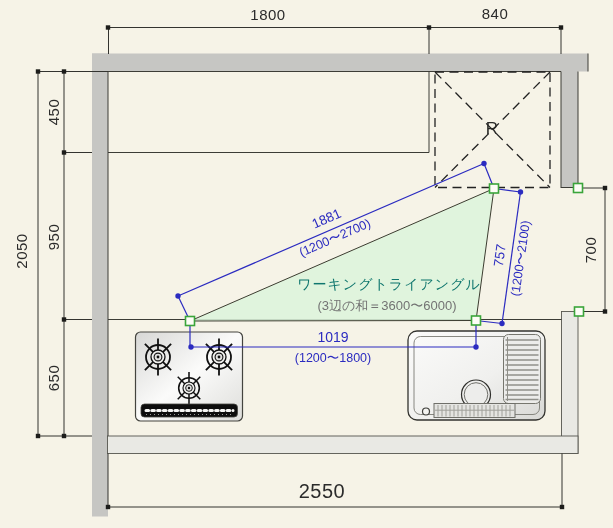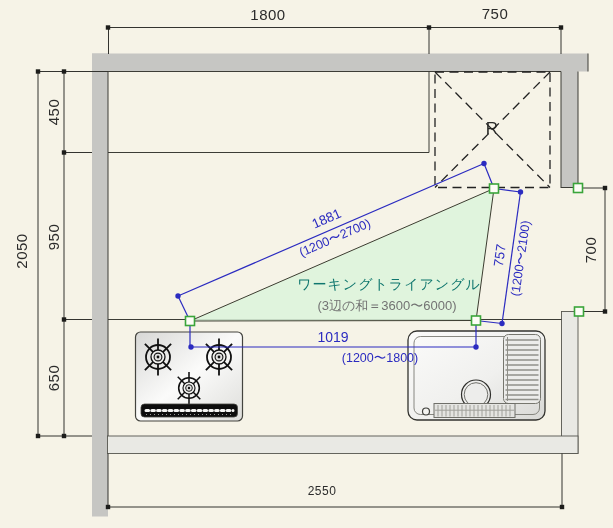--- a/index.html
+++ b/index.html
@@ -2,21 +2,21 @@
 <html><head>
 <meta charset="utf-8">
 <style>
   html,body{margin:0;padding:0;}
   body{background:#f6f3e7;font-family:"Liberation Sans","DejaVu Sans",sans-serif;}
   #plan{position:relative;width:613px;height:528px;background:#f6f3e7;overflow:hidden;}
   #plan svg{position:absolute;left:0;top:0;z-index:1;}
   .lbl{position:absolute;z-index:2;white-space:nowrap;color:#2b2b2b;
        font-family:"Liberation Sans","DejaVu Sans",sans-serif;line-height:1;}
   .dimtxt{font-size:15px;letter-spacing:0.5px;}
-  .big{font-size:12px;}
+  .big{font-size:20px;}
   .vert{transform-origin:center center;}
   .blue{color:#2b2bc0;}
   .title{color:#0f766e;font-size:14px;letter-spacing:1px;}
   .subtitle{color:#737373;font-size:13px;}
   .rlabel{font-size:17px;color:#2a2a28;}
 </style>
 </head>
 <body>
 
 <div id="plan">
@@ -194,35 +194,35 @@
   <g fill="#fdfdf6" stroke="#3aa53a" stroke-width="1.6">
     <rect x="185.5" y="316.5" width="9" height="9"></rect>
     <rect x="489.5" y="184" width="9" height="9"></rect>
     <rect x="471.5" y="316" width="9" height="9"></rect>
     <rect x="573.5" y="183.5" width="9" height="9"></rect>
     <rect x="574.5" y="307" width="9" height="9"></rect>
   </g>
 </svg>
 
 <div class="lbl dimtxt" style="left:268px;top:14px;transform:translate(-50%,-50%);">1800</div>
-<div class="lbl dimtxt" style="left:495px;top:13px;transform:translate(-50%,-50%);">750</div>
+<div class="lbl dimtxt" style="left:495px;top:13px;transform:translate(-50%,-50%);">840</div>
 <div class="lbl dimtxt vert" style="left:21px;top:251px;transform:translate(-50%,-50%) rotate(-90deg);">2050</div>
 <div class="lbl dimtxt vert" style="left:53px;top:112px;transform:translate(-50%,-50%) rotate(-90deg);">450</div>
 <div class="lbl dimtxt vert" style="left:53px;top:237px;transform:translate(-50%,-50%) rotate(-90deg);">950</div>
 <div class="lbl dimtxt vert" style="left:53px;top:378px;transform:translate(-50%,-50%) rotate(-90deg);">650</div>
 <div class="lbl dimtxt vert" style="left:590px;top:250px;transform:translate(-50%,-50%) rotate(-90deg);">700</div>
 <div class="lbl dimtxt big" style="left:322px;top:491px;transform:translate(-50%,-50%);">2550</div>
 
 <div class="lbl rlabel" style="left:492px;top:128px;transform:translate(-50%,-50%);">R</div>
 
 <div class="lbl blue" style="left:331px;top:229px;font-size:13.5px;transform:translate(-50%,-50%) rotate(-23.5deg) translateY(-11px);">1881</div>
 <div class="lbl blue" style="left:331px;top:229px;font-size:12.5px;transform:translate(-50%,-50%) rotate(-23.5deg) translateY(10px);">(1200〜2700)</div>
 
 <div class="lbl blue" style="left:511px;top:257px;font-size:13.5px;transform:translate(-50%,-50%) rotate(-81.8deg) translateY(-11px);">757</div>
 <div class="lbl blue" style="left:511px;top:257px;font-size:12.5px;transform:translate(-50%,-50%) rotate(-81.8deg) translateY(10px);">(1200〜2100)</div>
 
 <div class="lbl blue" style="left:333px;top:337px;font-size:14px;transform:translate(-50%,-50%);">1019</div>
-<div class="lbl blue" style="left:333px;top:358px;font-size:12.5px;transform:translate(-50%,-50%);margin-left:47px;">(1200〜1800)</div>
+<div class="lbl blue" style="left:333px;top:358px;font-size:12.5px;transform:translate(-50%,-50%);">(1200〜1800)</div>
 
 <div class="lbl title" style="left:389px;top:284px;transform:translate(-50%,-50%);">ワーキングトライアングル</div>
 <div class="lbl subtitle" style="left:387px;top:305px;transform:translate(-50%,-50%);">(3辺の和＝3600〜6000)</div>
 
 </div>
 
 </body></html>

